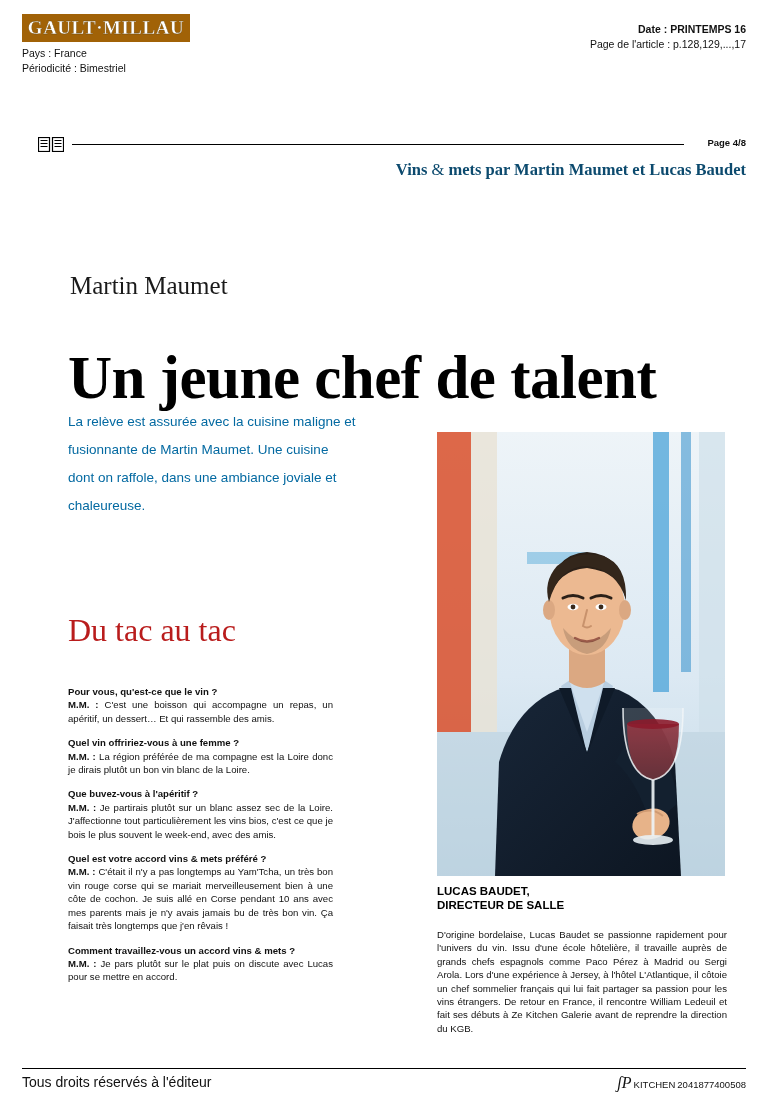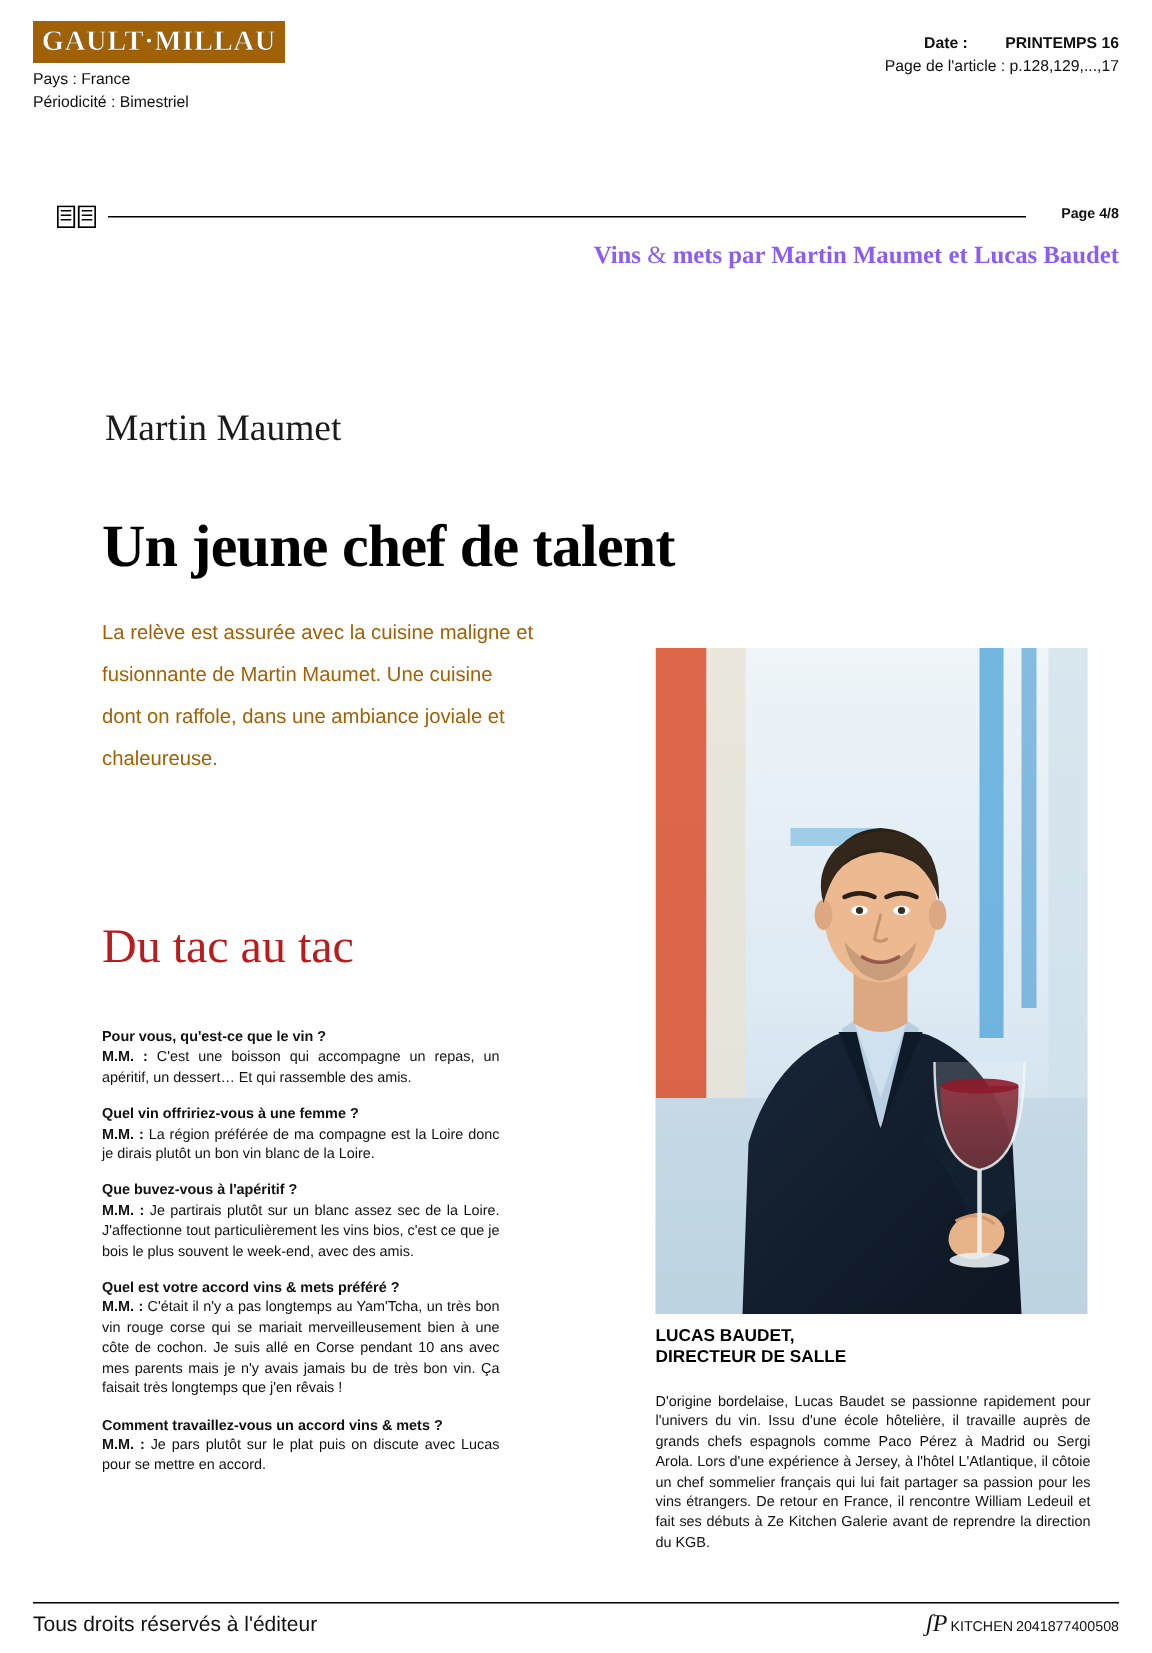--- a/index.html
+++ b/index.html
@@ -37,21 +37,21 @@
     line-height: 15px;
     color: #111;
   }
   .date-block {
     position: absolute;
     right: 22px; top: 22px;
     text-align: right;
     font-size: 10.5px;
     line-height: 15px;
   }
-  .date-block .lbl { font-weight: bold; margin-left: 22px; }
+  .date-block .lbl { font-weight: bold; }
   .date-block .row2 { font-weight: normal; }
 
   
   .rule-wrap {
     position: absolute;
     left: 38px; right: 22px; top: 137px;
     height: 16px;
   }
   .rule-line {
     position: absolute; left: 34px; right: 0; top: 7px;
@@ -68,48 +68,48 @@
   }
 
   
   .section-head {
     position: absolute;
     left: 22px; right: 22px; top: 160px;
     text-align: right;
     font-family: "Liberation Serif", serif;
     font-size: 16.5px;
     font-weight: bold;
-    color: #8b5cf6;
+    color: #0c4a6e;
   }
   .section-head .amp { font-weight: normal; }
 
   
   .author-kicker {
     position: absolute;
     left: 70px; top: 272px;
     font-family: "Liberation Serif", serif;
     font-size: 25px;
     color: #1a1a1a;
   }
   .headline {
     position: absolute;
     left: 68px; top: 306px;
     font-family: "Liberation Serif", serif;
-    font-size: 40px;
+    font-size: 61px;
     line-height: 62px;
     color: #000;
     letter-spacing: -0.5px;
   }
   .standfirst {
     position: absolute;
     left: 68px; top: 408px;
     width: 290px;
     font-size: 13.5px;
     line-height: 28px;
-    color: #a16207;
+    color: #0369a1;
   }
 
   
   .subhead {
     position: absolute;
     left: 68px; top: 612px;
     font-family: "Liberation Serif", serif;
     font-size: 32px;
     color: #b91c1c;
   }

